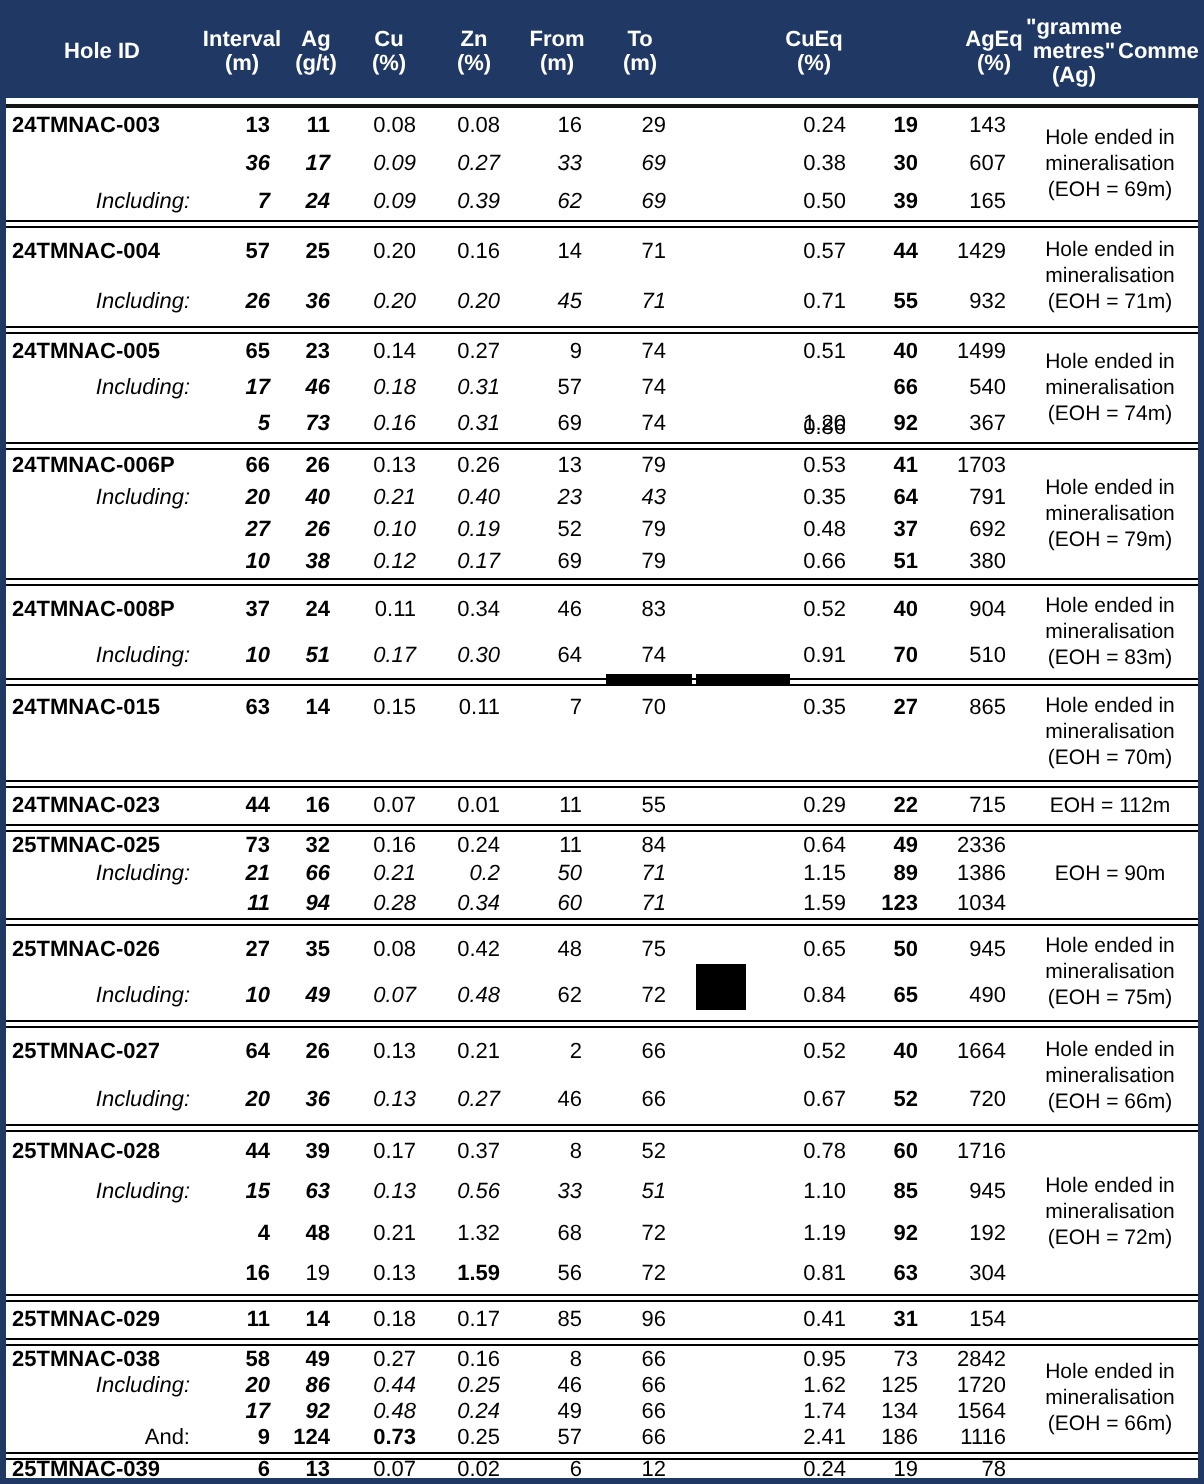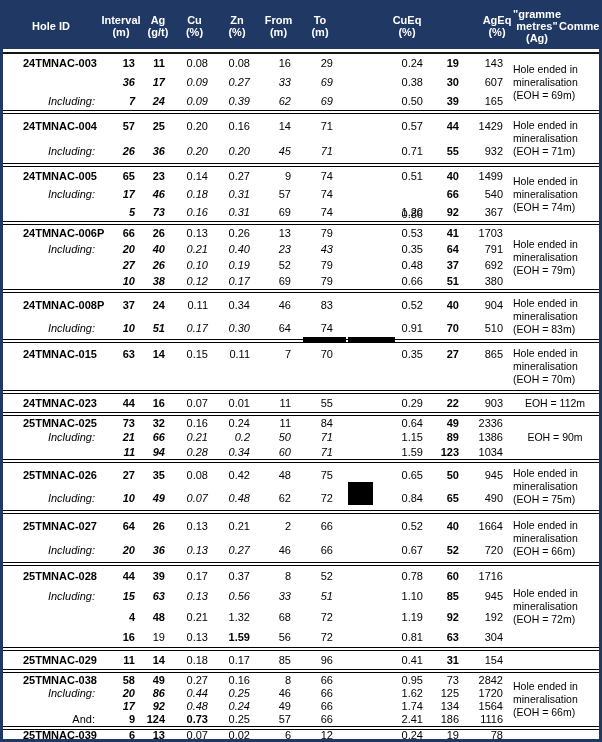--- a/index.html
+++ b/index.html
@@ -40,29 +40,29 @@
     width:508px;flex:0 0 508px;
   }
   .g-left.top{justify-content:flex-start;padding-top:2px;}
   .g-left.top .trow{flex:0 0 17px;}
   .trow{
     flex:1 1 0;min-height:0;
     display:flex;align-items:center;
     font-size:11px;
   }
   .cell{box-sizing:border-box;flex:0 0 auto;white-space:nowrap;}
-  .hole{width:96px;text-align:left;padding-left:20px;font-weight:bold;}
+  .hole{width:96px;text-align:left;padding-left:3px;font-weight:bold;}
   .qual{width:96px;text-align:right;padding-right:4px;}
   .num{text-align:right;padding-right:8px;}
   .b{font-weight:bold;}
   .i{font-style:italic;}
   .g-comment{
     flex:1 1 auto;
     display:flex;align-items:center;justify-content:center;
-    text-align:left;
+    text-align:center;
     font-size:10.5px;line-height:13px;
     padding:0 2px;
   }
   .redact{position:absolute;background:#000000;}
 </style>
 </head>
 <body>
 
 <div id="app">
     <div class="hdr">
@@ -342,21 +342,21 @@
           <div class="cell hole">24TMNAC-023</div>
           <div class="cell num b" style="width: 44px;">44</div>
           <div class="cell num b" style="width: 30px;">16</div>
           <div class="cell num" style="width: 43px;">0.07</div>
           <div class="cell num" style="width: 42px;">0.01</div>
           <div class="cell num" style="width: 41px;">11</div>
           <div class="cell num" style="width: 42px;">55</div>
           <div class="cell" style="width: 42px;"></div>
           <div class="cell num" style="width: 48px;">0.29</div>
           <div class="cell num b" style="width: 36px;">22</div>
-          <div class="cell num" style="width: 44px;">903</div>
+          <div class="cell num" style="width: 44px;">715</div>
         </div>
       </div>
       <div class="g-comment">EOH = 112m</div>
     </div>
     <div class="group" style="height: 47px;">
       <div class="g-left">
         <div class="trow">
           <div class="cell hole">25TMNAC-025</div>
           <div class="cell num b" style="width: 44px;">73</div>
           <div class="cell num b" style="width: 30px;">32</div>

